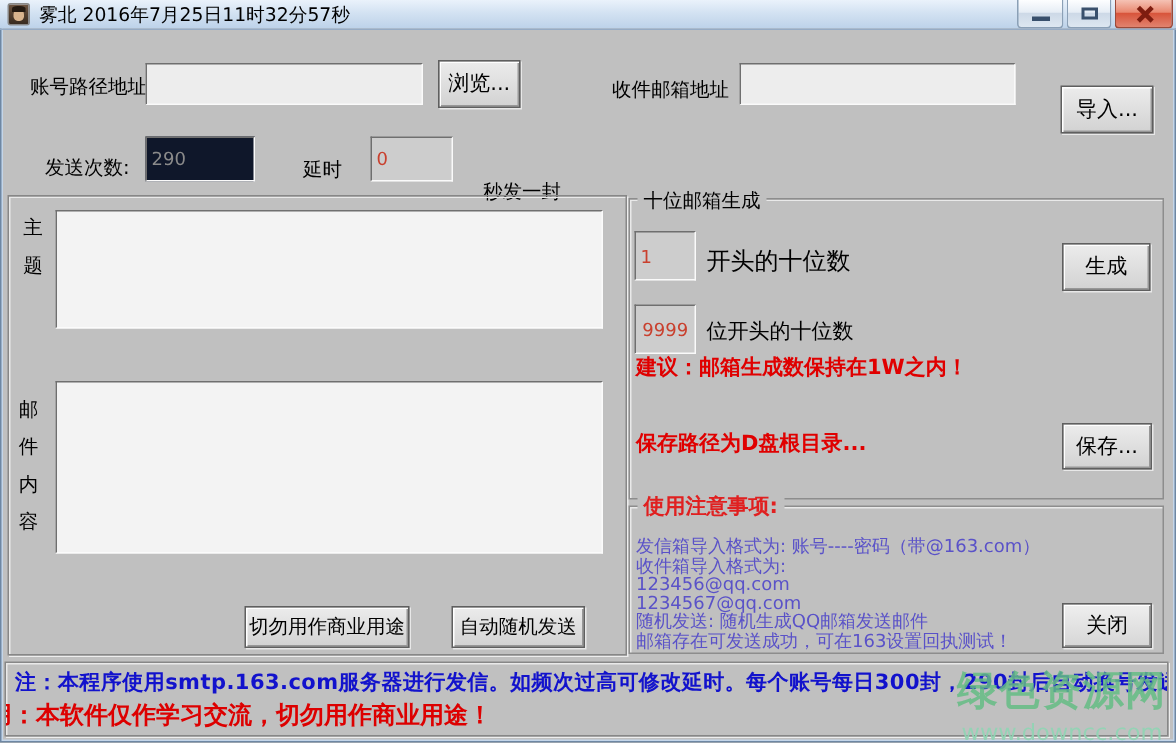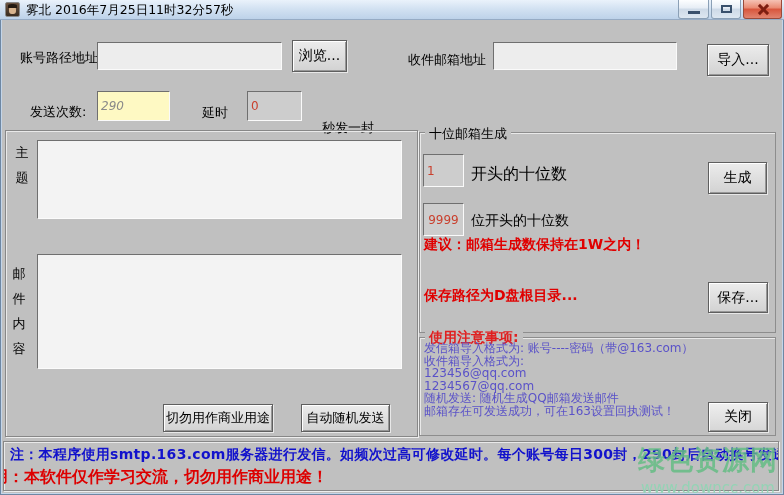--- a/index.html
+++ b/index.html
@@ -51,21 +51,21 @@
   .glyph-x i:nth-child(1) { transform:rotate(45deg); }
   .glyph-x i:nth-child(2) { transform:rotate(-45deg); }
   
   .lbl { position:absolute; font-size:13px; white-space:nowrap; }
   .tin {
     position:absolute; background:#ededed;
     border:1px solid; border-color:#6f6f6f #fafafa #fafafa #6f6f6f;
     font-family:"DejaVu Sans", sans-serif; font-size:12px; padding:1px 3px;
     outline:none;
   }
-  .tin.grey { background:#fef9c3; color:#8a8a8a;font-style:italic; }
+  .tin.grey { background:#0f172a; color:#8a8a8a; }
   .tin.redval { background:#cdcdcd; color:#c9402e; }
   .btn3d {
     position:absolute; display:flex; align-items:center; justify-content:center;
     background:linear-gradient(180deg,#ececec,#d2d2d2);
     border:1px solid #5f5f5f;
     box-shadow: inset 1px 1px 0 #ffffff, inset -1px -1px 0 #979797, 1px 1px 0 #e8e8e8;
     font-family:"DejaVu Sans", sans-serif; font-size:14px; color:#000;
     white-space:nowrap; cursor:default;
   }
   .panel-etched {
@@ -116,21 +116,21 @@
         </span>
     </div>
   </div>
 
   <div class="lbl" style="left:20px; top:49px;">账号路径地址:</div>
   <input class="tin" style="left: 97px; top: 42px; width: 185px; height: 28px;" value="">
   <div class="btn3d" style="left:292px; top:40px; width:55px; height:32px;">浏览...</div>
 
   <div class="lbl" style="left:408px; top:51px;">收件邮箱地址</div>
   <input class="tin" style="left: 493px; top: 42px; width: 184px; height: 28px;" value="">
-  <div class="btn3d" style="left:707px; top:44px; width:62px; height:32px;">导入...</div>
+  <div class="btn3d" style="left:707px; top:57px; width:62px; height:32px;">导入...</div>
 
   <div class="lbl" style="left:30px; top:103px;">发送次数:</div>
   <input class="tin grey" style="left: 97px; top: 91px; width: 73px; height: 30px;" value="290">
   <div class="lbl" style="left:202px; top:104px;">延时</div>
   <input class="tin redval" style="left: 247px; top: 91px; width: 55px; height: 30px;" value="0">
   <div class="lbl" style="left:322px; top:104px;margin-top:15px;">秒发一封</div>
 
   <div class="panel-etched" style="left:5px; top:130px; width:413px; height:307px;">
     <div class="vlabel" style="left:8px; top:9px;">主题</div>
     <textarea class="ta" style="left: 31px; top: 9px; width: 365px; height: 79px;"></textarea>
@@ -154,21 +154,21 @@
     <div class="btn3d" style="left:288px; top:29px; width:59px; height:32px;">生成</div>
 
     <div class="redbold" style="left:4px; top:103px;">建议：邮箱生成数保持在1W之内！</div>
     <div class="redbold" style="left:4px; top:154px;">保存路径为D盘根目录...</div>
 
     <div class="btn3d" style="left:288px; top:149px; width:60px; height:31px;">保存...</div>
   </div>
 
   <div class="groupbox" style="left:419px; top:337px; width:357px; height:99px;">
     <div class="legend" style="top:-9px; color:#e02020; font-weight:bold; font-size:14px;">使用注意事项:</div>
-    <div style="position:absolute; left:4px; top:4px;">
+    <div style="position:absolute; left:4px; top:20px;">
       <div class="note-line">发信箱导入格式为: 账号----密码（带@163.com）</div>
       <div class="note-line">收件箱导入格式为:</div>
       <div class="note-line">123456@qq.com</div>
       <div class="note-line">1234567@qq.com</div>
       <div class="note-line">随机发送: 随机生成QQ邮箱发送邮件</div>
       <div class="note-line">邮箱存在可发送成功，可在163设置回执测试！</div>
     </div>
     <div class="btn3d" style="left:288px; top:64px; width:60px; height:30px; background:linear-gradient(180deg,#efefef,#d6d6d6);">关闭</div>
   </div>
 

